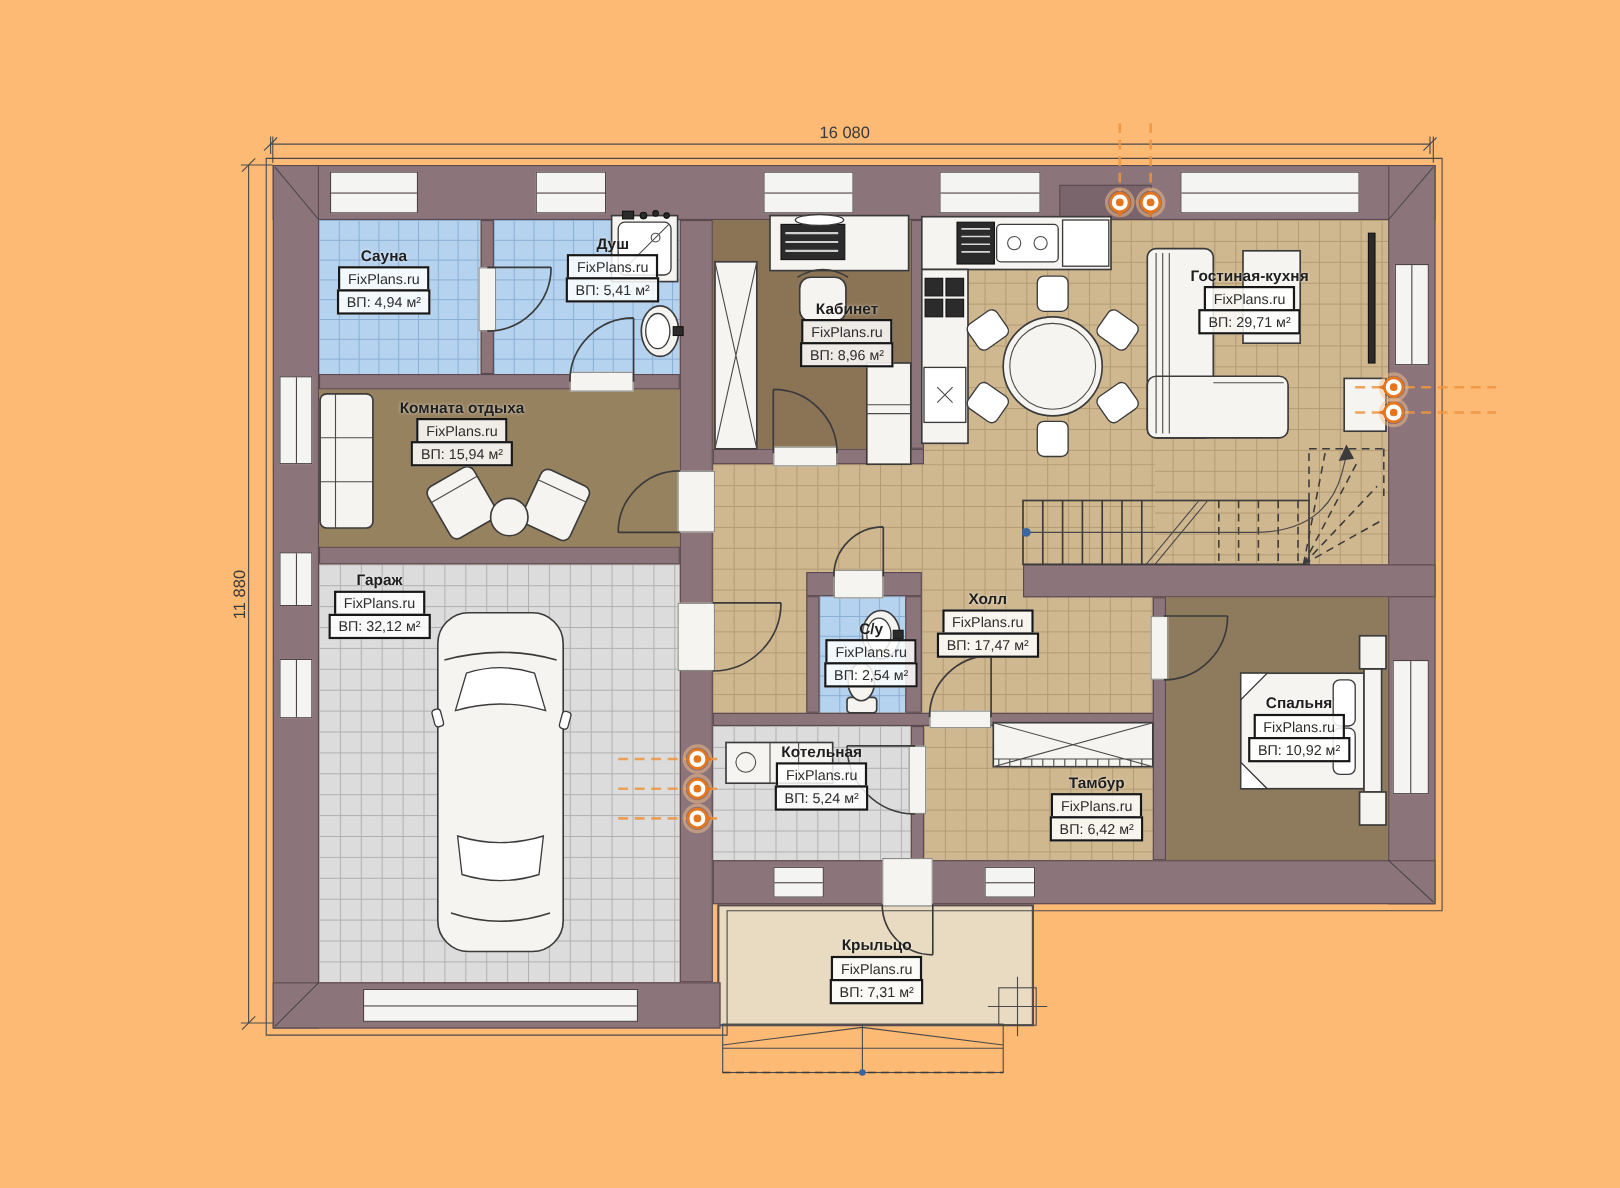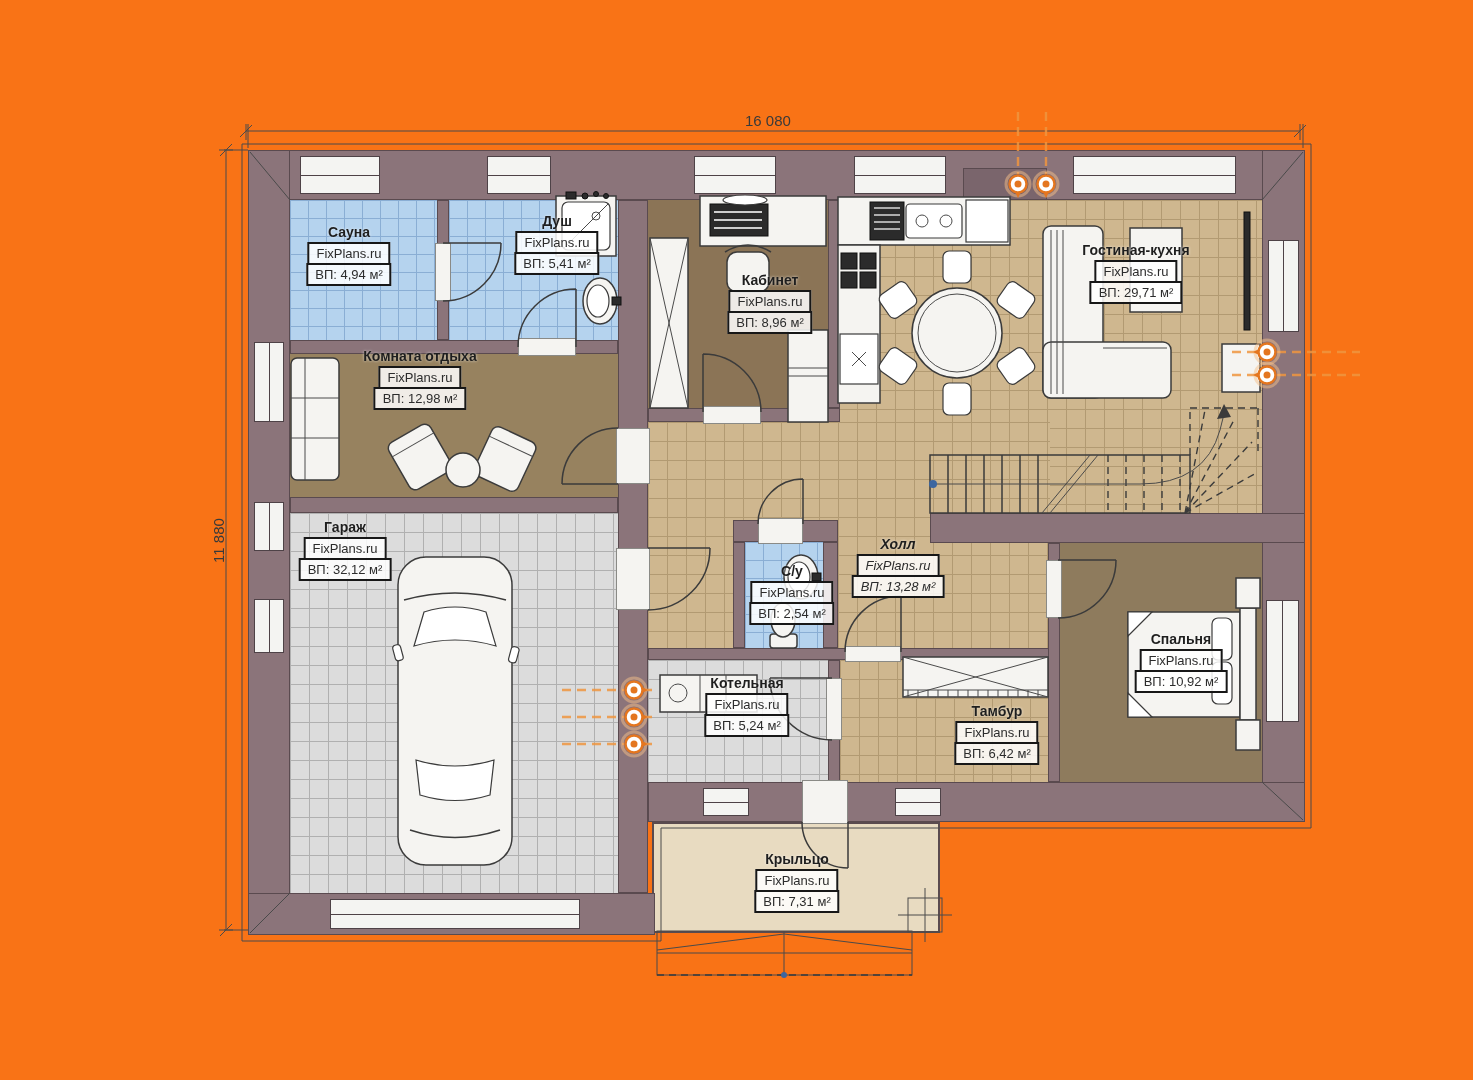--- a/index.html
+++ b/index.html
@@ -1,16 +1,16 @@
 <!DOCTYPE html>
 <html><head>
 <meta charset="utf-8">
 <style>
   html,body{margin:0;padding:0;background:#fff;font-family:"Liberation Sans",sans-serif;}
-  #plan-canvas{position:relative;width:1473px;height:1080px;background:#f97316;overflow:hidden;}
+  #plan-canvas{position:relative;width:1473px;height:1080px;background:#fdba74;overflow:hidden;}
 
   .wall{position:absolute;background:#8b747a;border:1px solid #5a4a4f;box-sizing:border-box;z-index:10;}
   .wall.niche{background:#7a656c;}
 
   .floor{position:absolute;box-sizing:border-box;z-index:5;}
   .tile-tan{background-color:#cfb78f;background-image:linear-gradient(#b29a72 1px,transparent 1px),linear-gradient(90deg,#b29a72 1px,transparent 1px);background-size:19px 19px;}
   .tile-blue{background-color:#b5d3ee;background-image:linear-gradient(#8aaed4 1px,transparent 1px),linear-gradient(90deg,#8aaed4 1px,transparent 1px);background-size:18px 18px;}
   .tile-grey{background-color:#dcdcdc;background-image:linear-gradient(#b0b0b0 1px,transparent 1px),linear-gradient(90deg,#b0b0b0 1px,transparent 1px);background-size:19px 19px;}
   .brown1{background:#97825f;}
   .brown2{background:#8b7456;}
@@ -376,34 +376,34 @@
   <div class="room-label" style="left:770px;top:272px;">
     <div class="room-name">Кабинет</div>
     <div class="room-box">FixPlans.ru</div>
     <div class="room-box area">ВП: 8,96 м²</div>
   </div>
   <div class="room-label" style="left:1136px;top:242px;">
     <div class="room-name">Гостиная-кухня</div>
     <div class="room-box">FixPlans.ru</div>
     <div class="room-box area">ВП: 29,71 м²</div>
   </div>
-  <div class="room-label" style="left:420px;top:348px;">
+  <div class="room-label" style="left:420px;top:362px;">
     <div class="room-name">Комната отдыха</div>
     <div class="room-box">FixPlans.ru</div>
-    <div class="room-box area">ВП: 12,98 м²</div>
+    <div class="room-box area">ВП: 15,94 м²</div>
   </div>
   <div class="room-label" style="left:345px;top:519px;">
     <div class="room-name">Гараж</div>
     <div class="room-box">FixPlans.ru</div>
     <div class="room-box area">ВП: 32,12 м²</div>
   </div>
-  <div class="room-label" style="left:898px;top:536px;font-style:italic;">
+  <div class="room-label" style="left:898px;top:536px;">
     <div class="room-name">Холл</div>
     <div class="room-box">FixPlans.ru</div>
-    <div class="room-box area">ВП: 13,28 м²</div>
+    <div class="room-box area">ВП: 17,47 м²</div>
   </div>
   <div class="room-label" style="left:792px;top:563px;text-align:right;">
     <div class="room-name">С/у</div>
     <div class="room-box">FixPlans.ru</div>
     <div class="room-box area">ВП: 2,54 м²</div>
   </div>
   <div class="room-label" style="left:1181px;top:631px;">
     <div class="room-name">Спальня</div>
     <div class="room-box">FixPlans.ru</div>
     <div class="room-box area">ВП: 10,92 м²</div>

